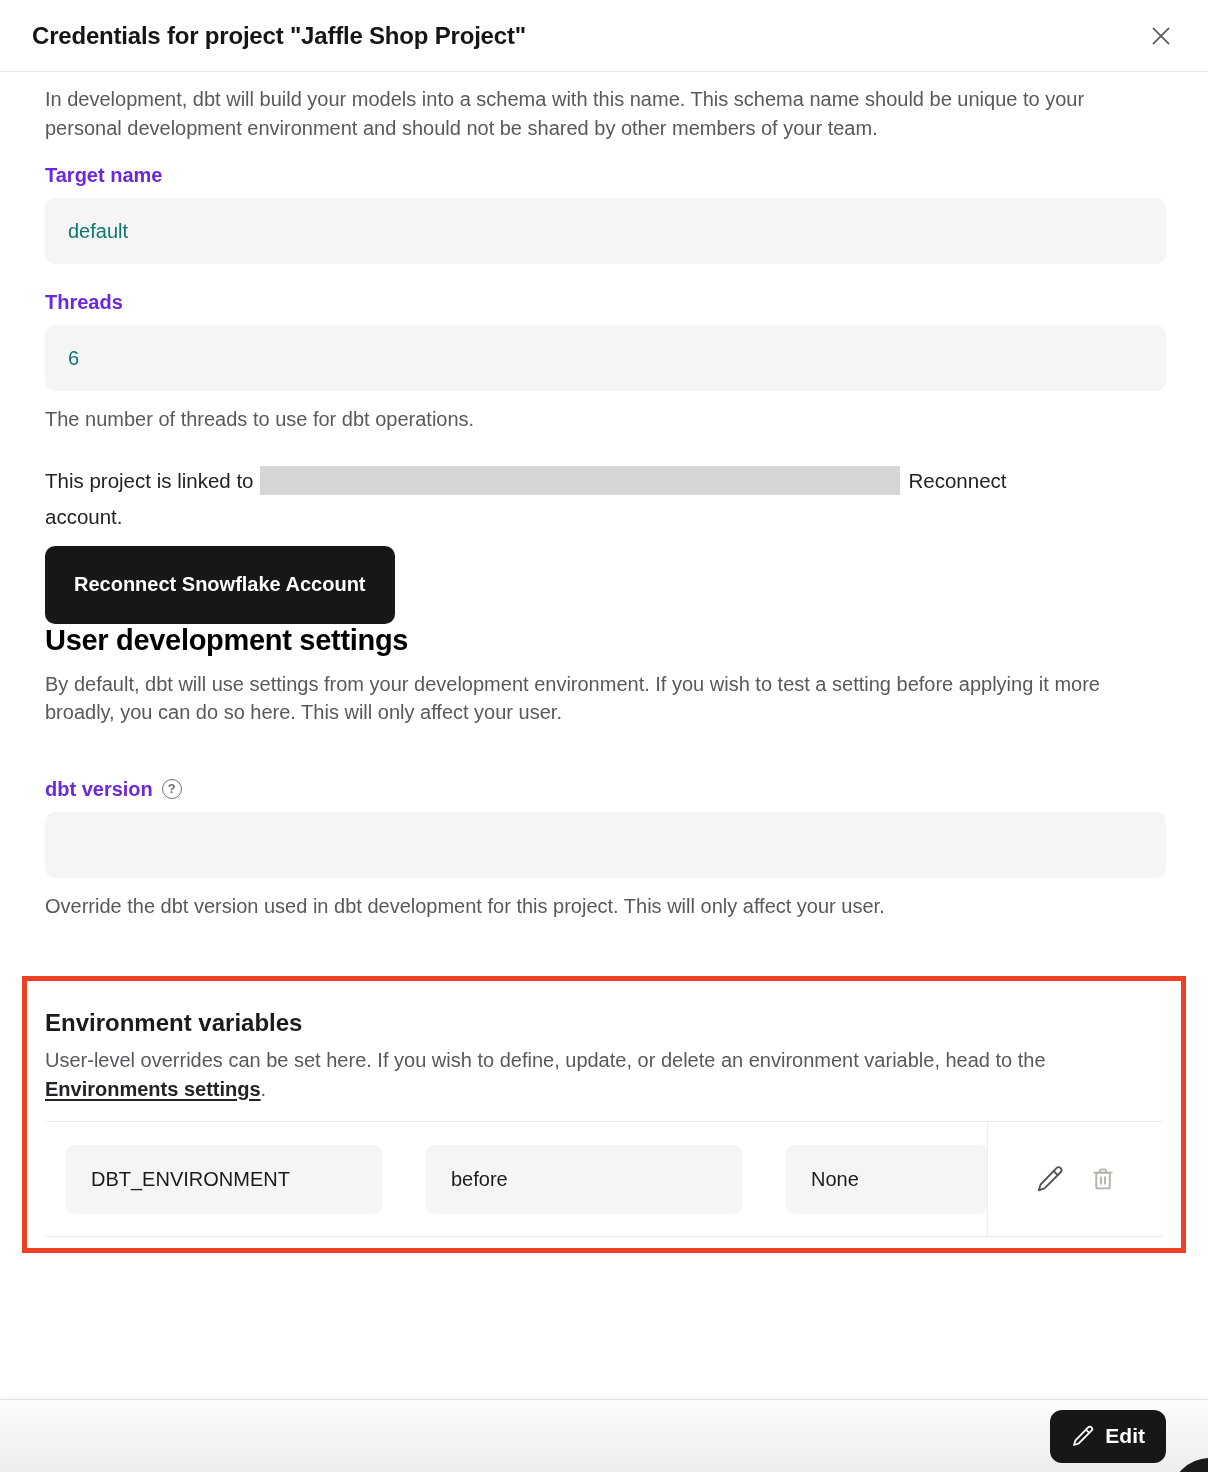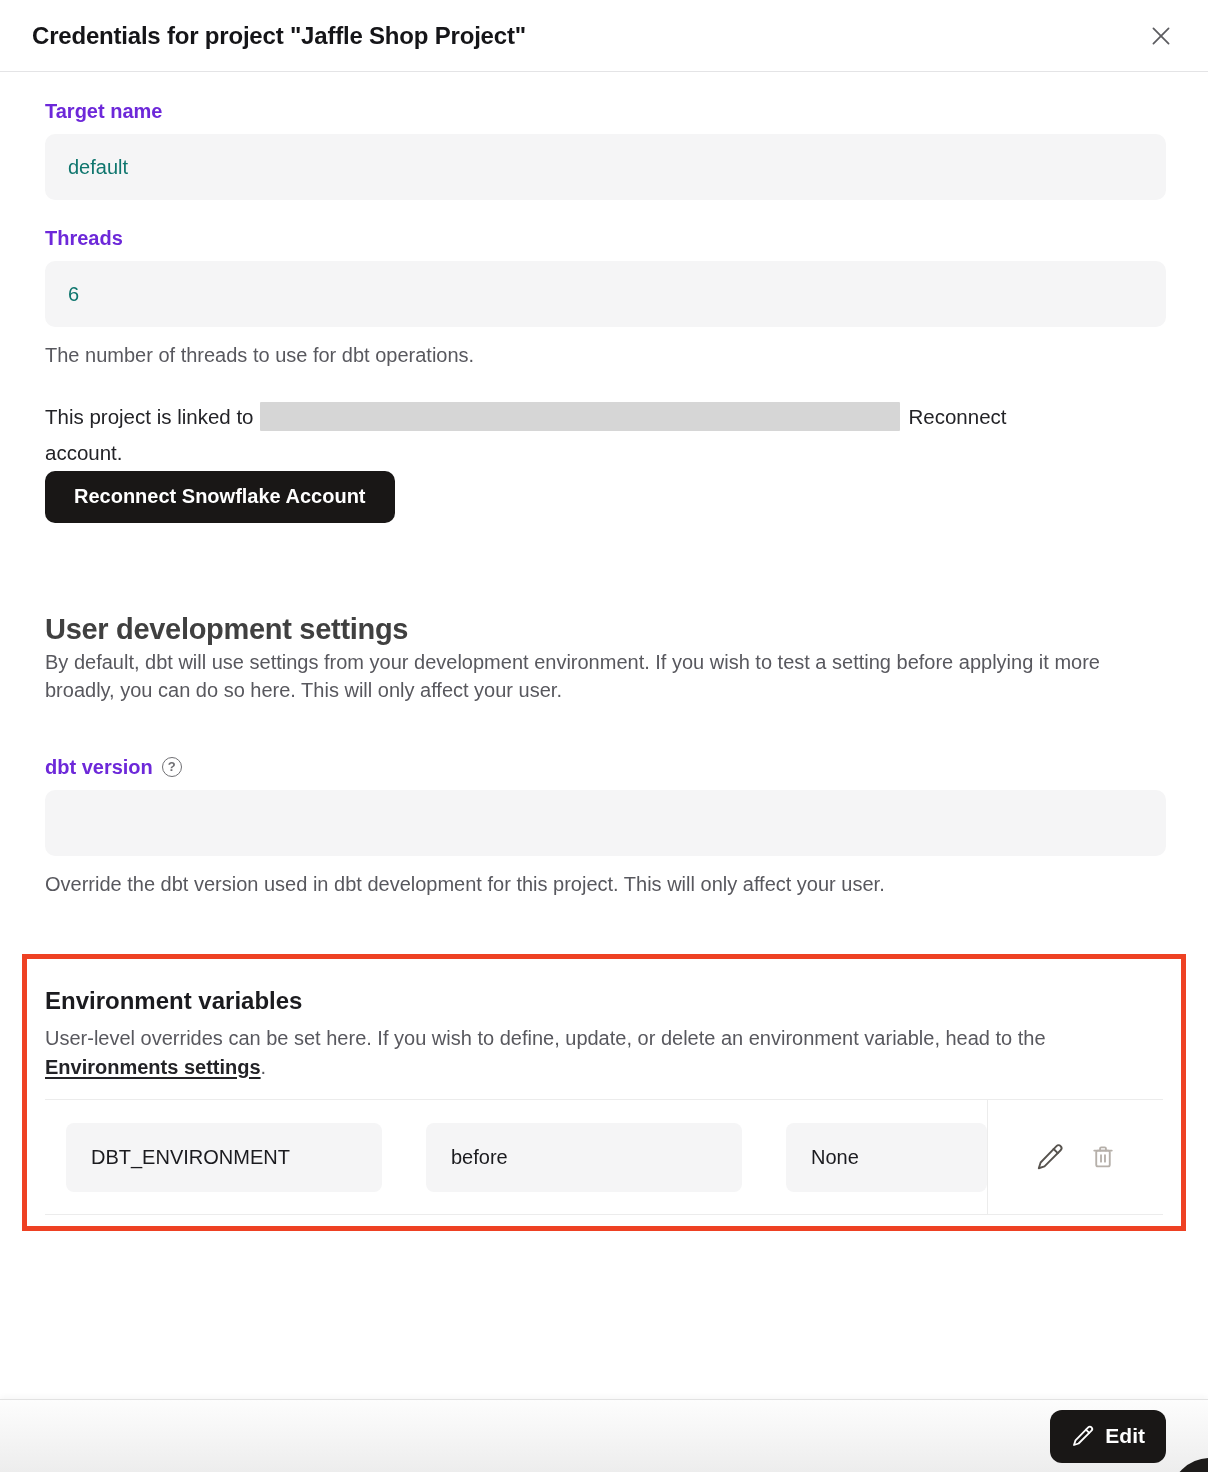--- a/index.html
+++ b/index.html
@@ -36,23 +36,23 @@
   .linked-text{margin-top:29px; font-size:20.5px; line-height:36px; color:#232327;}
   .redaction{
     display:inline-block; width:640px; height:29px; background:var(--redaction);
     vertical-align:-7px; margin:0 9px 0 6px; border-radius:1px;
   }
   .btn-black{
     display:inline-flex; align-items:center; justify-content:center; gap:10px;
     background:var(--button_bg); color:#fff; border:none; border-radius:10px;
     font-family:inherit; font-weight:700; cursor:pointer;
   }
-  .reconnect-btn{margin-top:0; height:52px; padding:0 29px; font-size:20px;}
-  .section-heading{margin-top:90px; font-size:29px; font-weight:700; color:#404040; letter-spacing:-0.3px;}
-  .section-desc{margin-top:2px; line-height:29px;}
+  .reconnect-btn{margin-top:11px; height:78px; padding:0 29px; font-size:20px;}
+  .section-heading{font-size:29px; font-weight:700; color:#000000; letter-spacing:-0.3px;}
+  .section-desc{margin-top:13px; line-height:29px;}
   .dbt-version-row{margin-top:50px; display:flex; align-items:center; gap:9px;}
   .help-icon{
     display:inline-flex; align-items:center; justify-content:center;
     width:20px; height:20px; border:1.6px solid #6f6f73; border-radius:50%;
     font-size:13px; font-weight:700; color:#6f6f73; cursor:pointer;
   }
   
   .annotated{
     margin:56px -20px 0 -23px;
     border:5px solid var(--accent);
@@ -103,20 +103,21 @@
     <button class="close-btn" aria-label="Close">
       <svg width="26" height="26" viewBox="0 0 24 24" fill="none" stroke="currentColor" stroke-width="1.6" stroke-linecap="round">
         <line x1="5" y1="5" x2="19" y2="19"></line>
         <line x1="19" y1="5" x2="5" y2="19"></line>
       </svg>
     </button>
   </header>
 
   <main class="modal-body">
 
+    <p class="muted intro">In development, dbt will build your models into a schema with this name. This schema name should be unique to your personal development environment and should not be shared by other members of your team.</p>
 
     <label class="field-label lbl-target">Target name</label>
     <input class="text-input mt-input" type="text" value="default" style="">
 
     <label class="field-label lbl-threads">Threads</label>
     <input class="text-input mt-input" type="text" value="6" style="">
     <p class="muted helper">The number of threads to use for dbt operations.</p>
 
     <p class="linked-text"><span>This project is linked to</span><span class="redaction"></span><span>Reconnect</span><br><span>account.</span></p>
 

